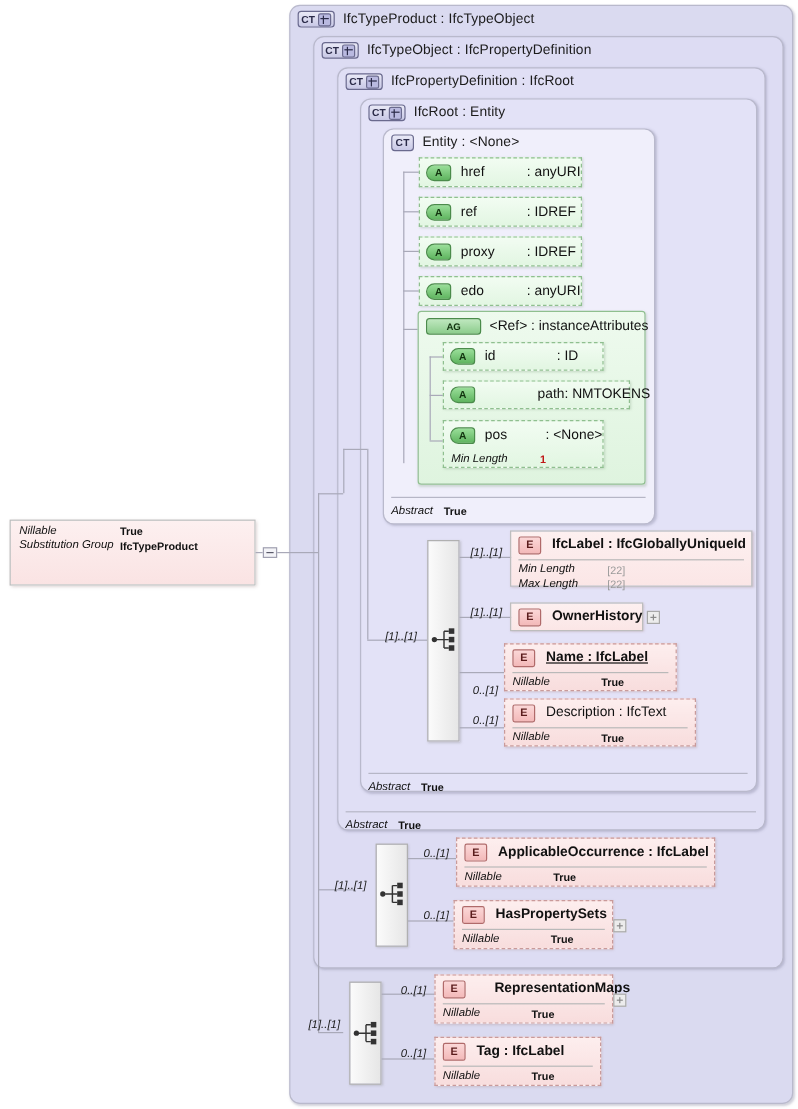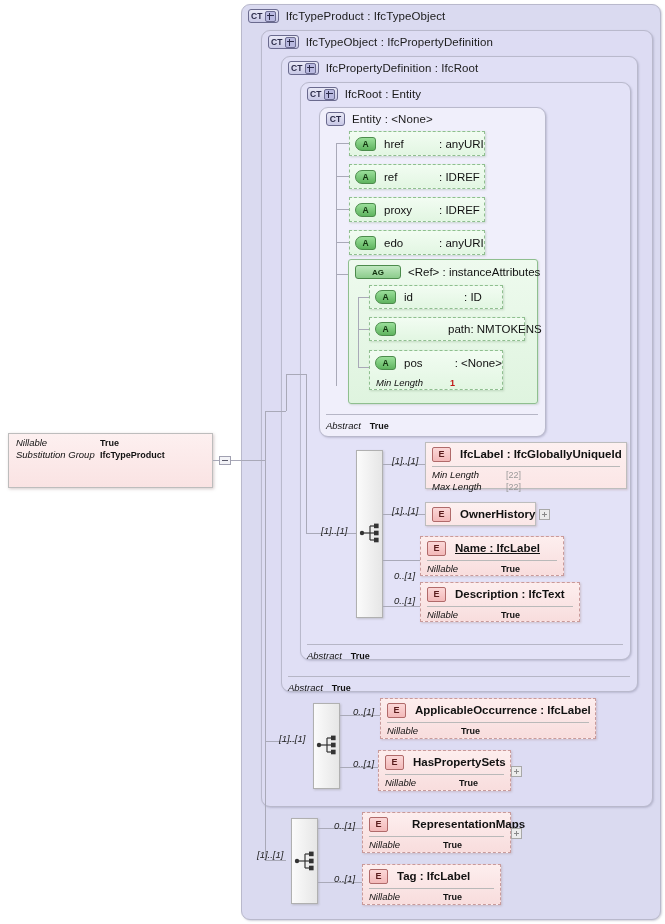--- a/index.html
+++ b/index.html
@@ -368,21 +368,21 @@
       <div class="frow">
         <span class="fk">Nillable</span>
         <span class="fv">True</span>
       </div>
     </div>
   </div>
 
   <div class="elem" style="left:420px;top:582px;width:160px;height:40px;">
     <div class="erow">
       <span class="ebadge">E</span>
-      <span style="font-weight:bold;">Description : IfcText</span>
+      <span style="font-weight:normal;">Description : IfcText</span>
     </div>
     <div class="sep"></div>
     <div class="facets">
       <div class="frow">
         <span class="fk">Nillable</span>
         <span class="fv">True</span>
       </div>
     </div>
   </div>
 

